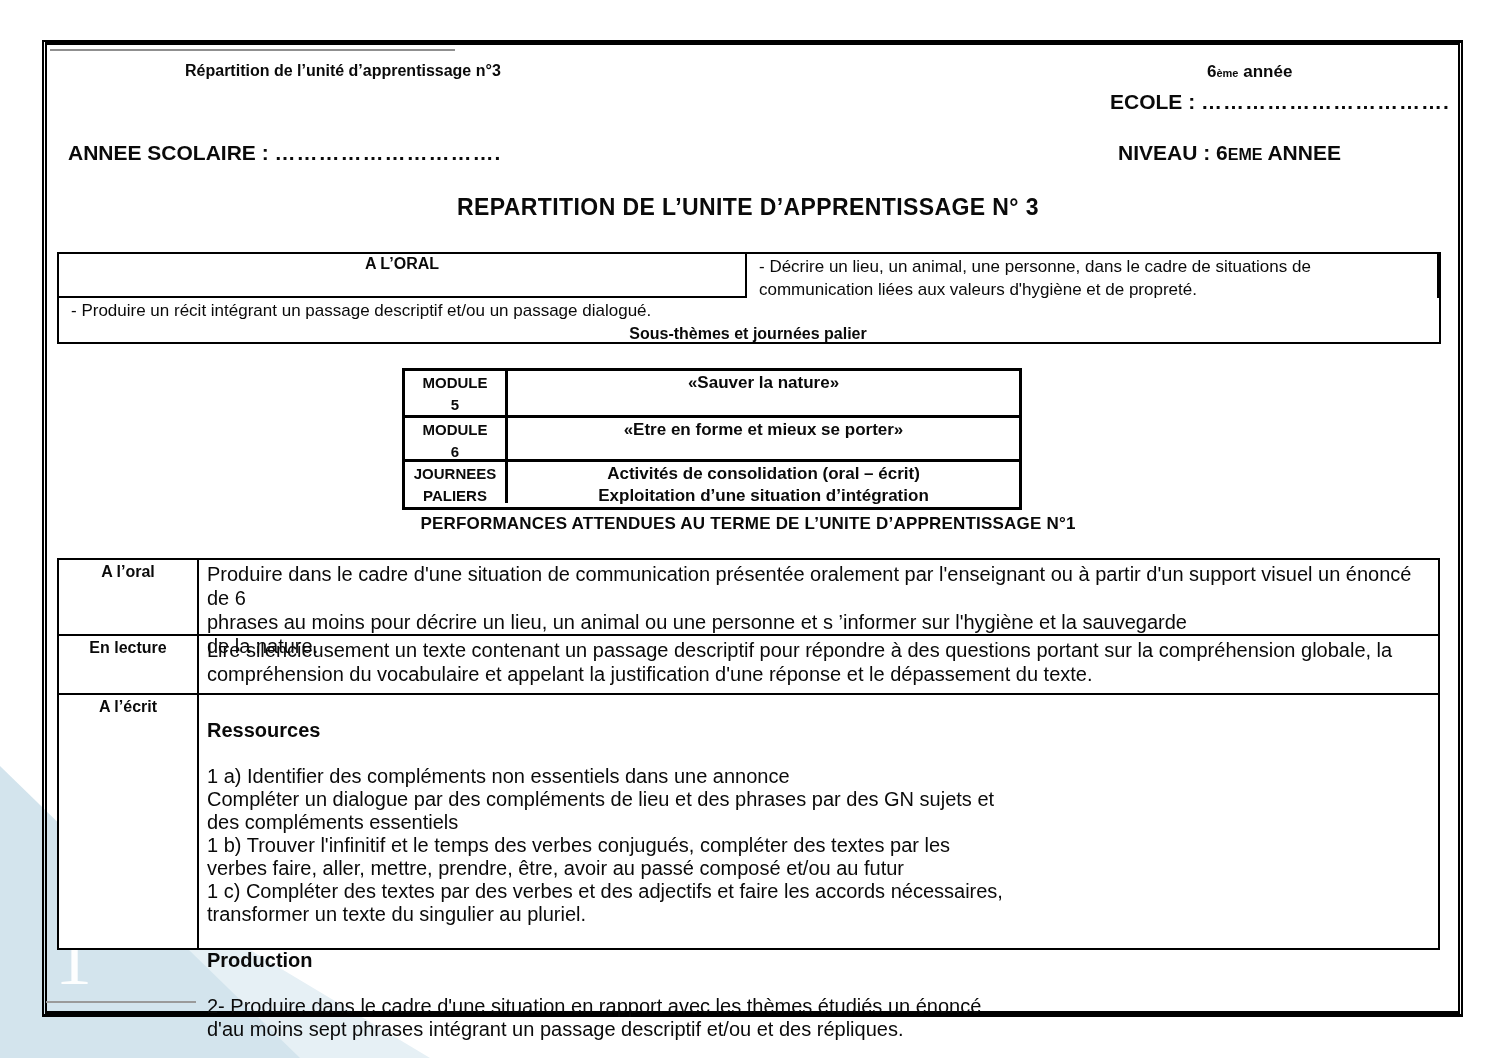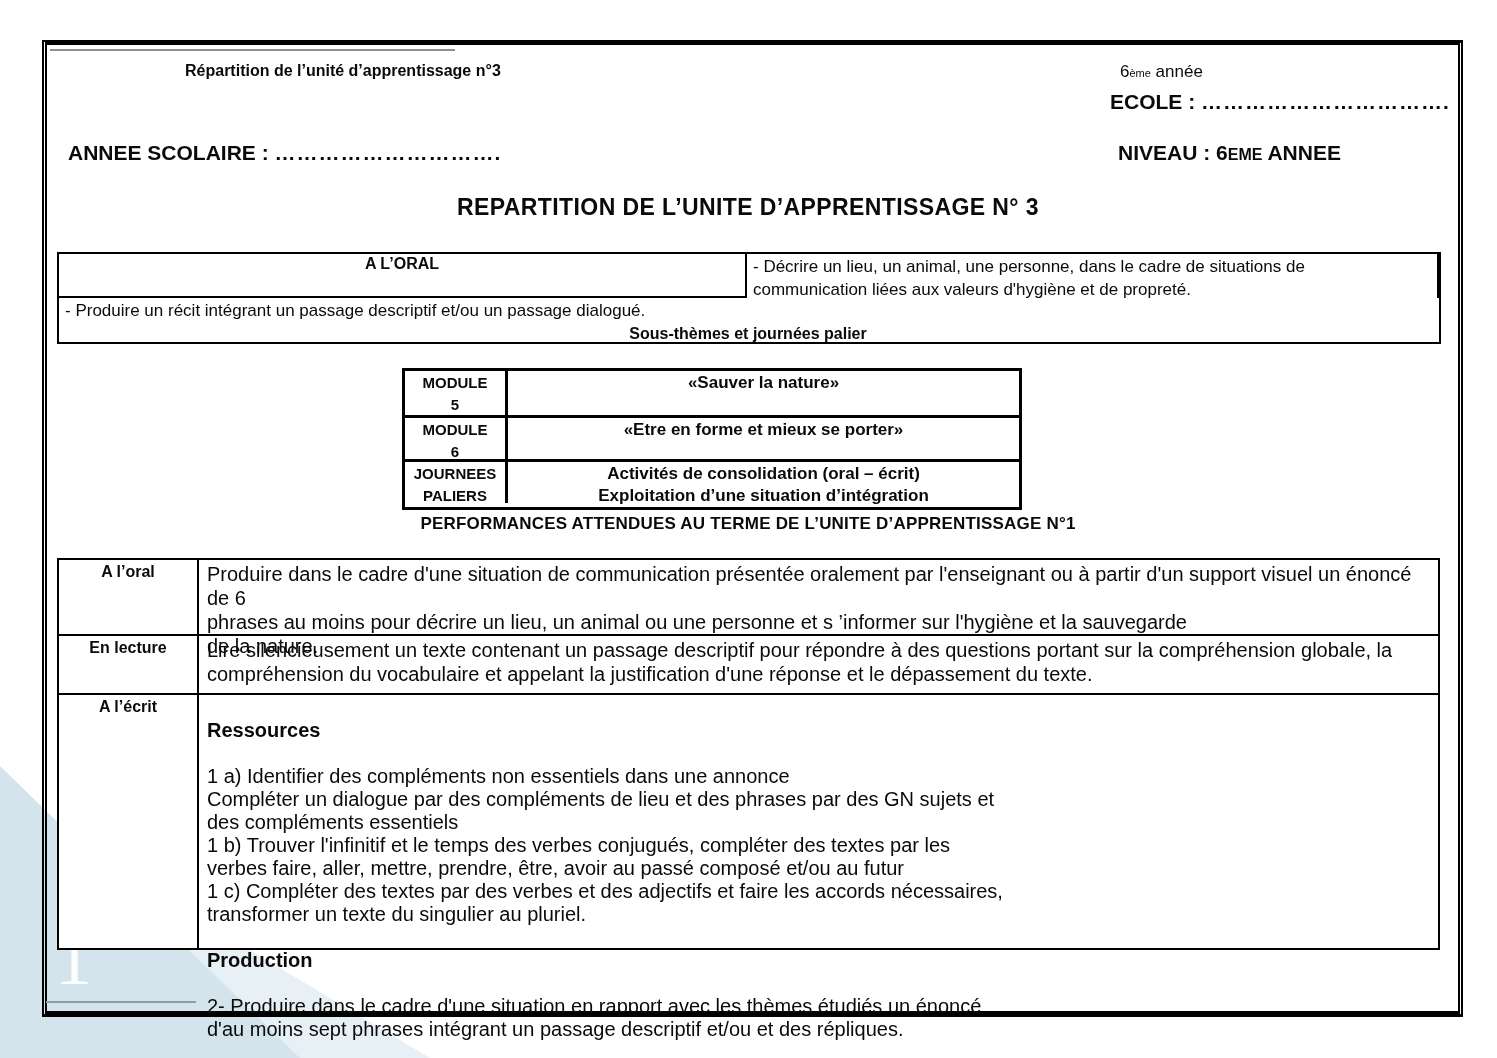--- a/index.html
+++ b/index.html
@@ -14,39 +14,39 @@
   
   .page-frame{
     position:absolute;left:42px;top:40px;width:1411px;height:966px;
     border:5px double #000;border-top:5px solid #000;border-bottom:6px solid #000;
     z-index:1;pointer-events:none;background:transparent;
   }
   .top-gray-line{left:50px;top:49px;width:405px;height:2px;background:#8f8f8f;z-index:2;}
   .bottom-gray-line{left:46px;top:1001px;width:150px;height:2px;background:#9a9a9a;z-index:2;}
   
   .doc-subtitle{left:185px;top:62px;font-size:16px;font-weight:bold;z-index:2;}
-  .grade-line{left:1120px;top:62px;font-size:17px;font-weight:normal;z-index:2;}
+  .grade-line{left:1207px;top:62px;font-size:17px;font-weight:bold;z-index:2;}
   .grade-line .suffix{font-size:11px;}
   .field-line{font-size:21px;font-weight:bold;z-index:2;white-space:nowrap;}
   .maitre{left:63px;top:88px;}
   .ecole{left:1110px;top:90px;}
   .annee{left:68px;top:141px;}
   .niveau{left:1118px;top:141px;}
   .niveau .suffix{font-size:16px;}
   .dots{font-weight:bold;letter-spacing:1px;}
   
   .main-title{left:42px;top:194px;width:1412px;text-align:center;font-size:23px;font-weight:bold;letter-spacing:.4px;z-index:2;}
   
   .obj-table{
     left:57px;top:252px;width:1384px;z-index:2;background:#fff;
     border:2px solid #000;display:grid;grid-template-columns:688px 1fr;box-sizing:border-box;
   }
   .obj-h{border-bottom:2px solid #000;text-align:center;font-weight:bold;font-size:16px;padding:1px 0;}
   .obj-h.first, .obj-c.first{border-right:2px solid #000;}
-  .obj-c{font-size:17px;line-height:23px;padding:1px 6px 2px 6px;height:44px;white-space:pre-line;box-sizing:border-box;}
+  .obj-c{font-size:17px;line-height:23px;padding:1px 6px 2px 12px;height:44px;white-space:pre-line;box-sizing:border-box;}
   
   .subthemes{left:42px;top:325px;width:1412px;text-align:center;font-size:16px;font-weight:bold;z-index:2;}
   
   .mod-table{
     left:402px;top:368px;width:620px;z-index:2;background:#fff;
     border:3px solid #000;display:grid;grid-template-columns:103px 1fr;box-sizing:border-box;
   }
   .mod-label{
     border-right:3px solid #000;text-align:center;font-weight:bold;font-size:15px;
     line-height:22px;white-space:pre-line;height:44px;box-sizing:border-box;padding-top:1px;

